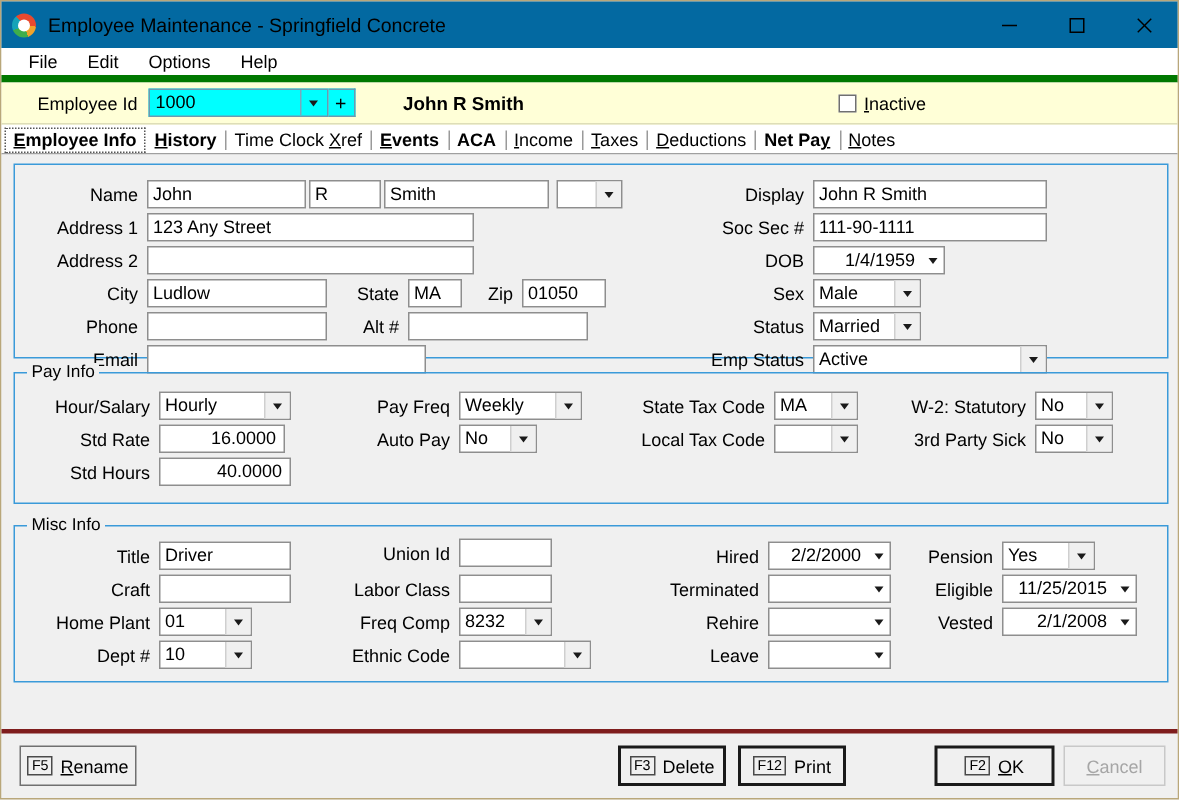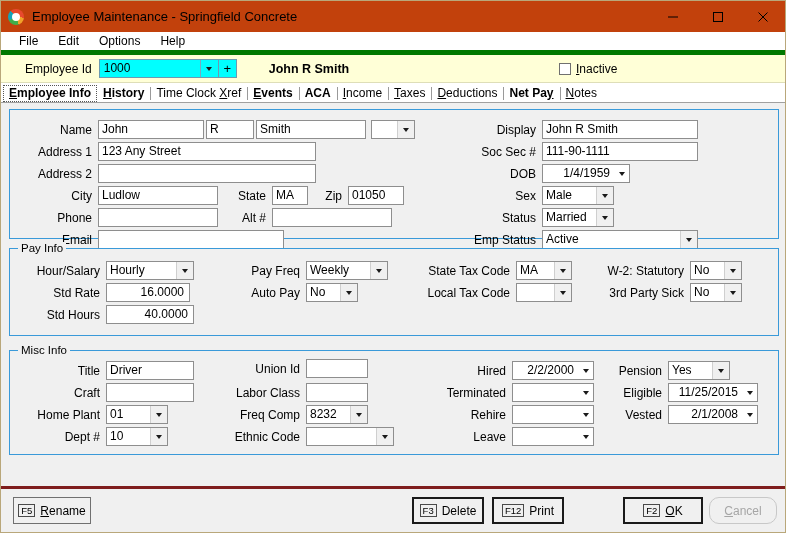--- a/index.html
+++ b/index.html
@@ -17,21 +17,21 @@
     width: 786px; height: 533px;
     box-sizing: border-box;
     border: 1px solid #b9a77a;
     background: #f0f0f0;
     display: flex; flex-direction: column;
     position: relative;
   }
   
   .titlebar {
     height: 31px; min-height: 31px;
-    background: #c2410c;
+    background: #0369a1;
     display: flex; align-items: center;
     border-bottom: 0px;
   }
   .app-icon {
     width: 16px; height: 16px; margin-left: 7px; margin-right: 8px;
     border-radius: 50%;
     background:
       conic-gradient(from 20deg, #e8492e 0deg 75deg, #f0a32a 75deg 140deg,
                      #3fae4a 140deg 225deg, #16a3b8 225deg 300deg, #e8492e 300deg 360deg);
     position: relative;
@@ -618,18 +618,18 @@
       <span>Delete</span>
     </div>
     <div class="btn strong" style="left:491px; top:8px; width:72px;">
       <span class="keycap">F12</span>
       <span>Print</span>
     </div>
     <div class="btn strong" style="left:622px; top:8px; width:80px;">
       <span class="keycap">F2</span>
       <span><u>O</u>K</span>
     </div>
-    <div class="btn disabled" style="left:708px; top:8px; width:68px;border-radius:10px;">
+    <div class="btn disabled" style="left:708px; top:8px; width:68px;">
       <span><u>C</u>ancel</span>
     </div>
   </div>
 
 </div>
 
 </body></html>

